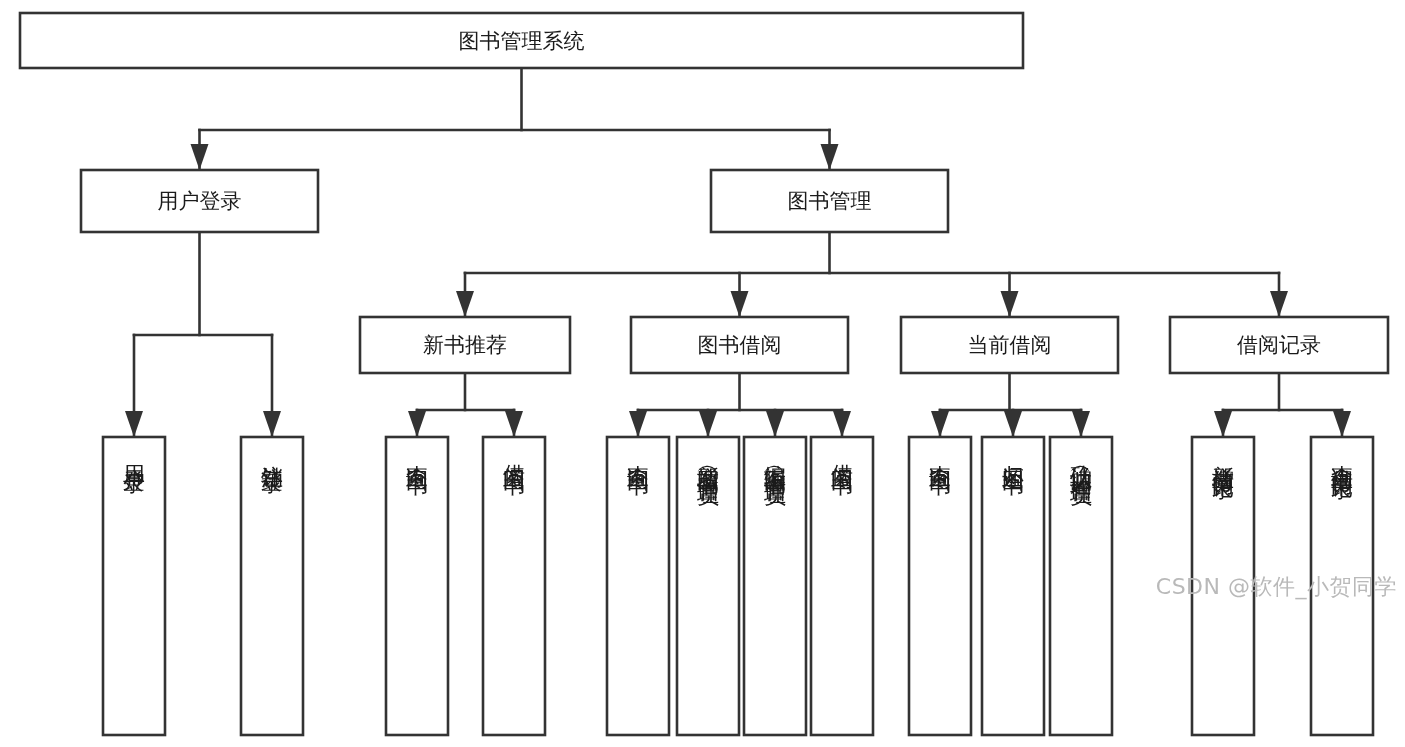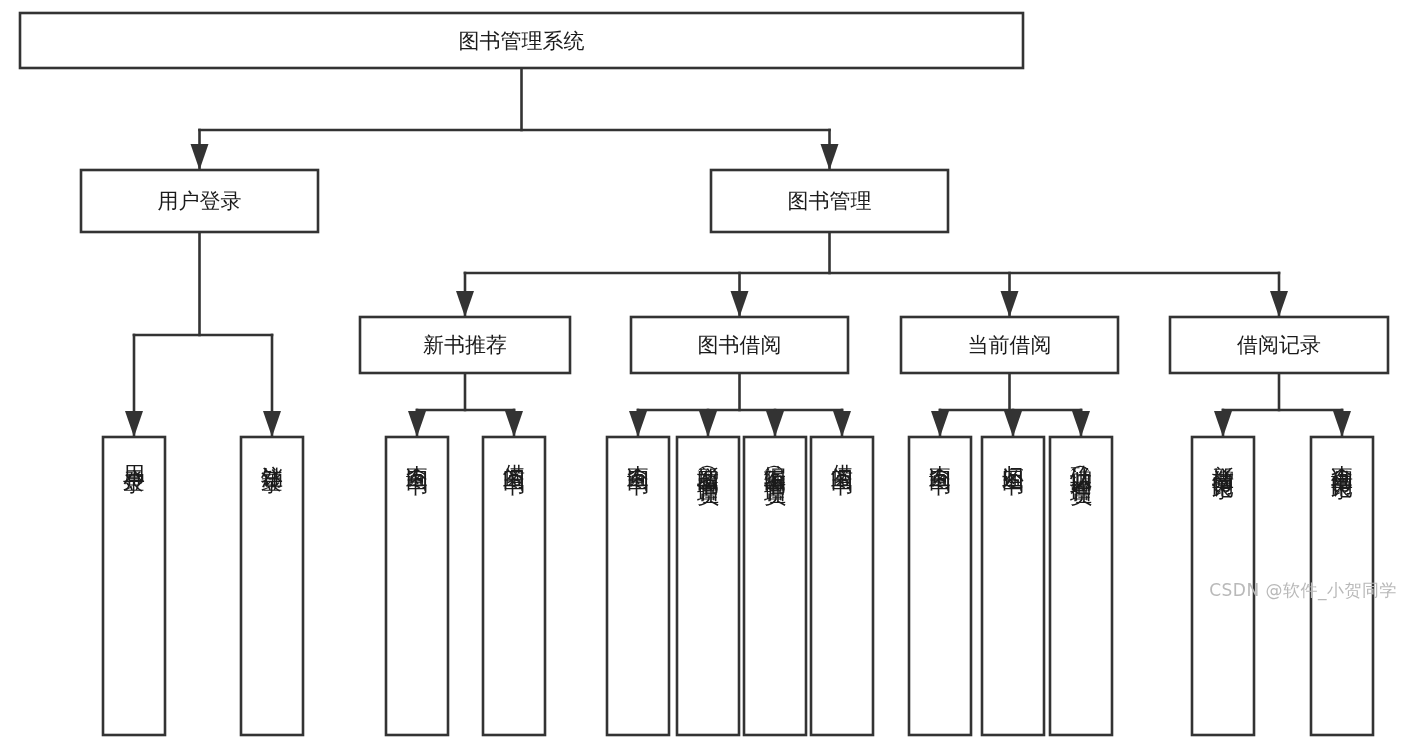--- a/index.html
+++ b/index.html
@@ -63,21 +63,21 @@
     line-height: 1;
     letter-spacing: 3px;
     color: #1b1b1b;
     white-space: nowrap;
   }
   .watermark {
     position: absolute;
     right: 8px;
     bottom: 6px;
     font-family: "DejaVu Sans", "Liberation Sans", sans-serif;
-    font-size: 17px;
+    font-size: 22px;
     color: #b9b9b9;
     white-space: nowrap;
     letter-spacing: 0.5px;
   }
 </style>
 </head>
 <body>
 
 <div id="diagram-root">
   <svg class="diagram-canvas" viewBox="0 0 1405 747">

